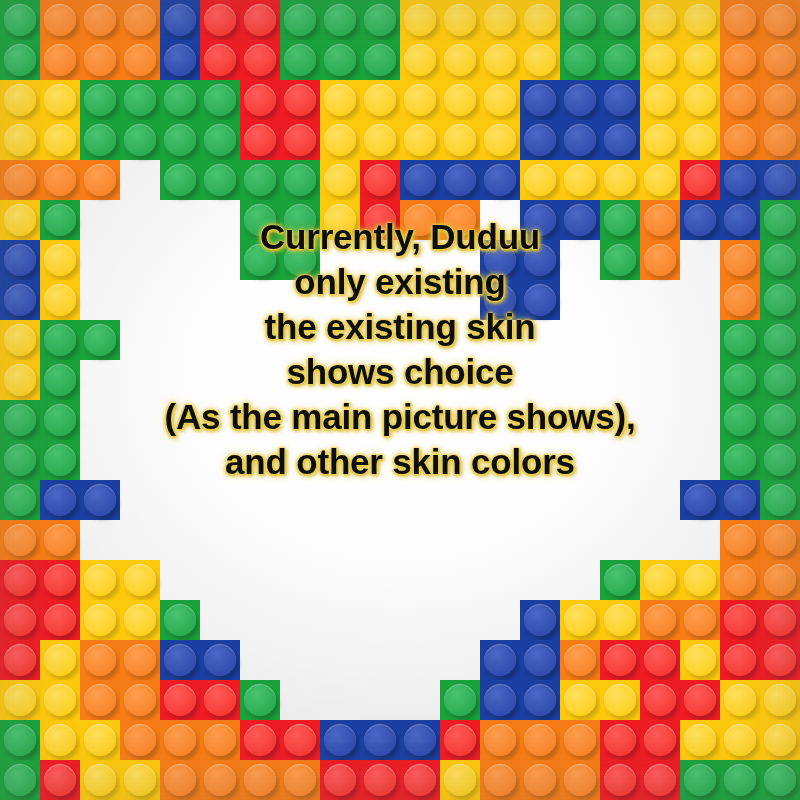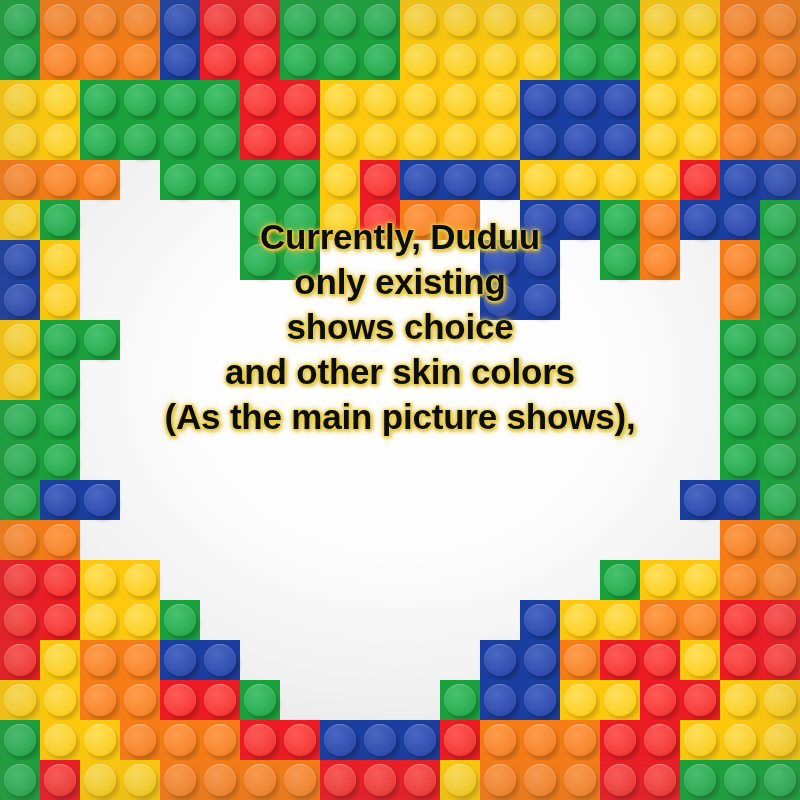--- a/index.html
+++ b/index.html
@@ -834,18 +834,19 @@
       <div class="cell c-green" style="left: 760px; top: 760px;">
         <div class="stud"></div>
       </div>
     </div>
 
   <div id="inner-shadow"></div>
 
   <div id="message">
     <span class="line">Currently, Duduu</span>
     <span class="line">only existing</span>
+    <span class="line">the existing skin</span>
     <span class="line">shows choice</span>
+    <span class="line">(As the main picture shows),</span>
     <span class="line">and other skin colors</span>
-    <span class="line">(As the main picture shows),</span>
   </div>
 
 </div>
 
 </body></html>

